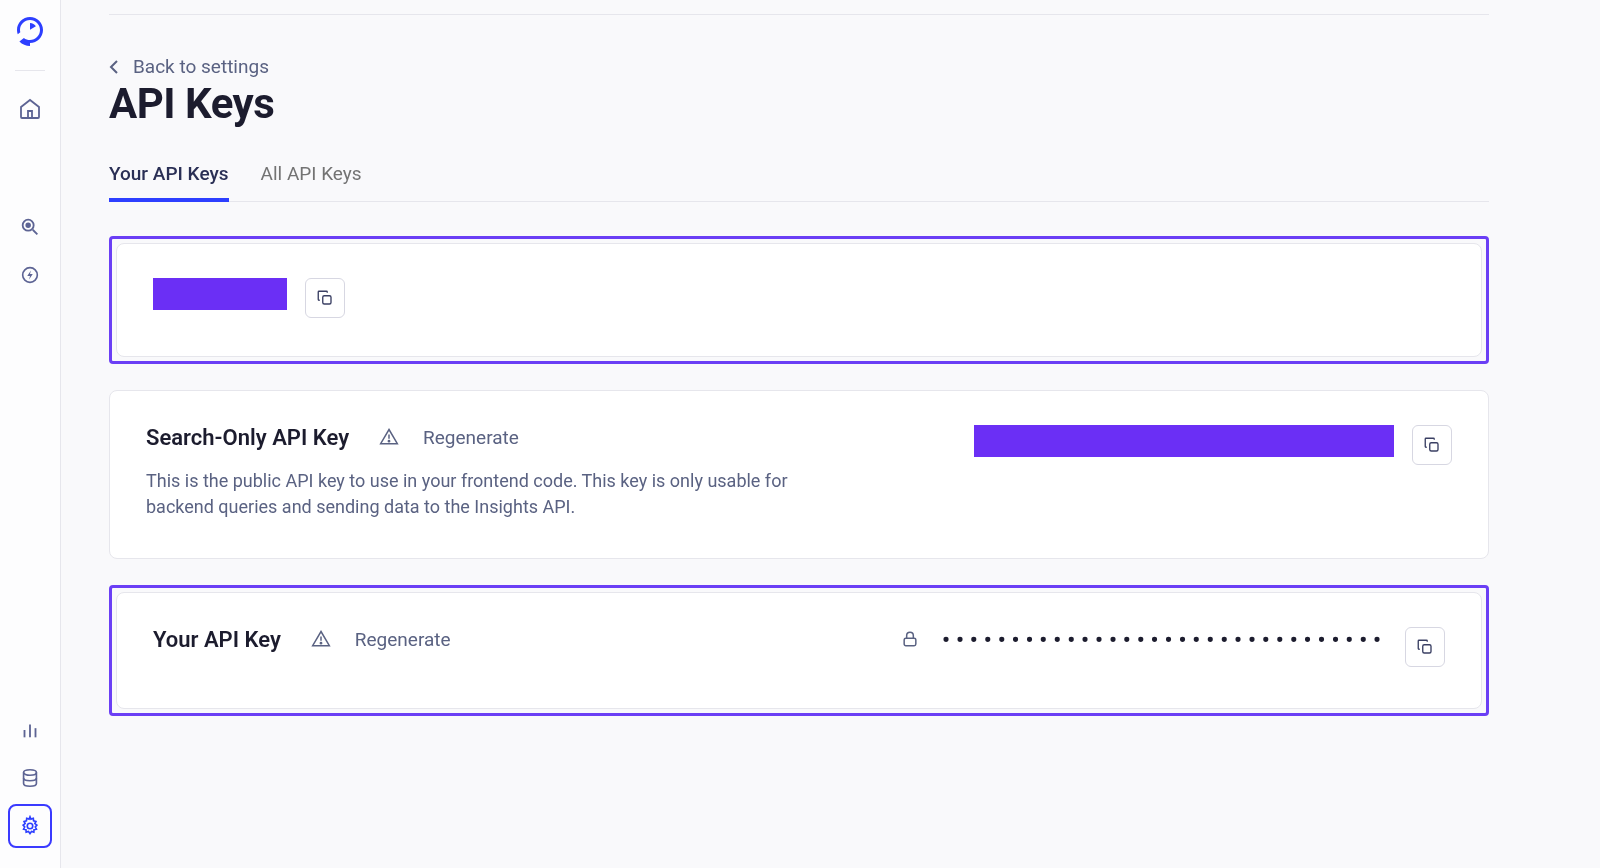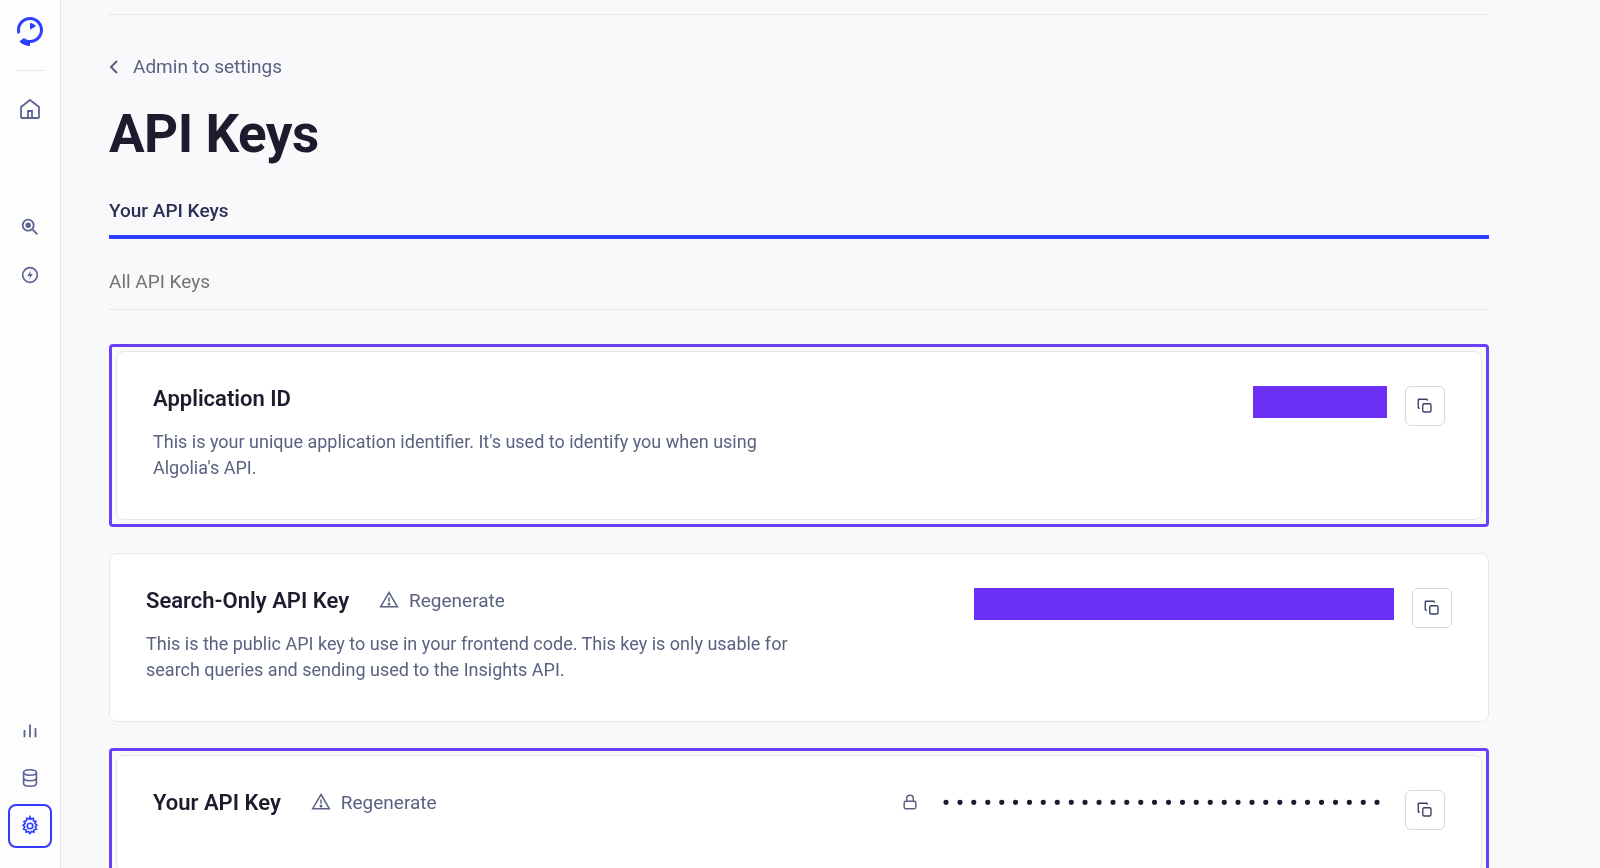--- a/index.html
+++ b/index.html
@@ -47,28 +47,27 @@
 }
 .content { max-width: 1430px; padding-right: 50px; }
 .top-border { border-top: 1px solid #e6e6ec; height:1px; margin-top:14px; margin-bottom:0; }
 .back-link {
   display: inline-flex; align-items: center;
   color: #5a6282; font-size: 19px; margin-top: 40px;
   cursor: pointer; gap: 14px;
 }
 .back-link svg { color: #5a6282; }
 .page-title {
-  font-size: 53px; font-weight: 700; color: #1c1c2e;
-  margin-top: 24px; letter-spacing: -0.5px;
+  font-size: 42px; font-weight: 700; color: #1c1c2e;
+  letter-spacing: -0.5px;
 }
 .tabs {
   display: flex; gap: 32px;
   margin-top: 34px;
   border-bottom: 1px solid #e6e6ec;
-  flex-direction: column;
 }
 .tab {
   padding-bottom: 16px;
   font-size: 19px;
   color: #737373;
   cursor: pointer;
   position: relative;
 }
 .tab.active {
   color: #2a2f55;
@@ -91,21 +90,21 @@
   border-radius: 8px;
   padding: 34px 36px 38px;
   display: flex;
   justify-content: space-between;
   gap: 40px;
 }
 .card-left { flex: 1; max-width: 660px; }
 .card-title-row { display:flex; align-items:center; gap: 30px; margin-bottom: 18px; }
 .card-title { font-size: 22px; font-weight: 600; color: #1c1c2e; }
 .regen {
-  display: inline-flex; align-items: center; gap: 10px;
+  display: inline-flex; align-items: center; gap: 24px;
   color: #5a6282; font-size: 19px; cursor: pointer; justify-content: flex-end;
 }
 .regen svg { color: #5a6282; }
 .card-desc {
   font-size: 18px; line-height: 1.45; color: #5a6282;
 }
 .card-right {
   display: flex; align-items: flex-start; gap: 18px;
   padding-top: 0;
 }
@@ -193,40 +192,34 @@
     </div>
   </div>
 
   <div class="main">
     <div class="content">
       <div class="top-border"></div>
       <div class="back-link">
         <svg width="10" height="16" viewBox="0 0 10 16" fill="none" stroke="currentColor" stroke-width="2">
           <path d="M8 2 L2 8 L8 14"></path>
         </svg>
-        <span>Admin to settings</span>
+        <span>Back to settings</span>
       </div>
 
       <h1 class="page-title">API Keys</h1>
 
       <div class="tabs">
         <div class="tab active">Your API Keys</div>
         <div class="tab">All API Keys</div>
       </div>
 
       <div class="cards">
 
         <div class="card-wrap highlight">
           <div class="card">
-            <div class="card-left">
-              <div class="card-title-row">
-                <div class="card-title">Application ID</div>
-              </div>
-              <div class="card-desc">This is your unique application identifier. It's used to identify you when using Algolia's API.</div>
-            </div>
             <div class="card-right">
               <span class="value-box small"></span>
               <button class="copy-btn">
                 <svg width="18" height="18" viewBox="0 0 24 24" fill="none" stroke="currentColor" stroke-width="1.8">
                   <rect x="9" y="9" width="11" height="11" rx="2"></rect>
                   <path d="M5 15 H4 A1 1 0 0 1 3 14 V4 A1 1 0 0 1 4 3 H14 A1 1 0 0 1 15 4 V5"></path>
                 </svg>
               </button>
             </div>
           </div>
@@ -239,21 +232,21 @@
                 <div class="card-title">Search-Only API Key</div>
                 <div class="regen">
                   <svg width="20" height="20" viewBox="0 0 24 24" fill="none" stroke="currentColor" stroke-width="1.8">
                     <path d="M12 3 L22 20 H2 Z"></path>
                     <line x1="12" y1="9" x2="12" y2="14"></line>
                     <circle cx="12" cy="17" r="0.8" fill="currentColor"></circle>
                   </svg>
                   <span>Regenerate</span>
                 </div>
               </div>
-              <div class="card-desc">This is the public API key to use in your frontend code. This key is only usable for search queries and sending used to the Insights API.</div>
+              <div class="card-desc">This is the public API key to use in your frontend code. This key is only usable for backend queries and sending data to the Insights API.</div>
             </div>
             <div class="card-right">
               <span class="value-box large"></span>
               <button class="copy-btn">
                 <svg width="18" height="18" viewBox="0 0 24 24" fill="none" stroke="currentColor" stroke-width="1.8">
                   <rect x="9" y="9" width="11" height="11" rx="2"></rect>
                   <path d="M5 15 H4 A1 1 0 0 1 3 14 V4 A1 1 0 0 1 4 3 H14 A1 1 0 0 1 15 4 V5"></path>
                 </svg>
               </button>
             </div>

